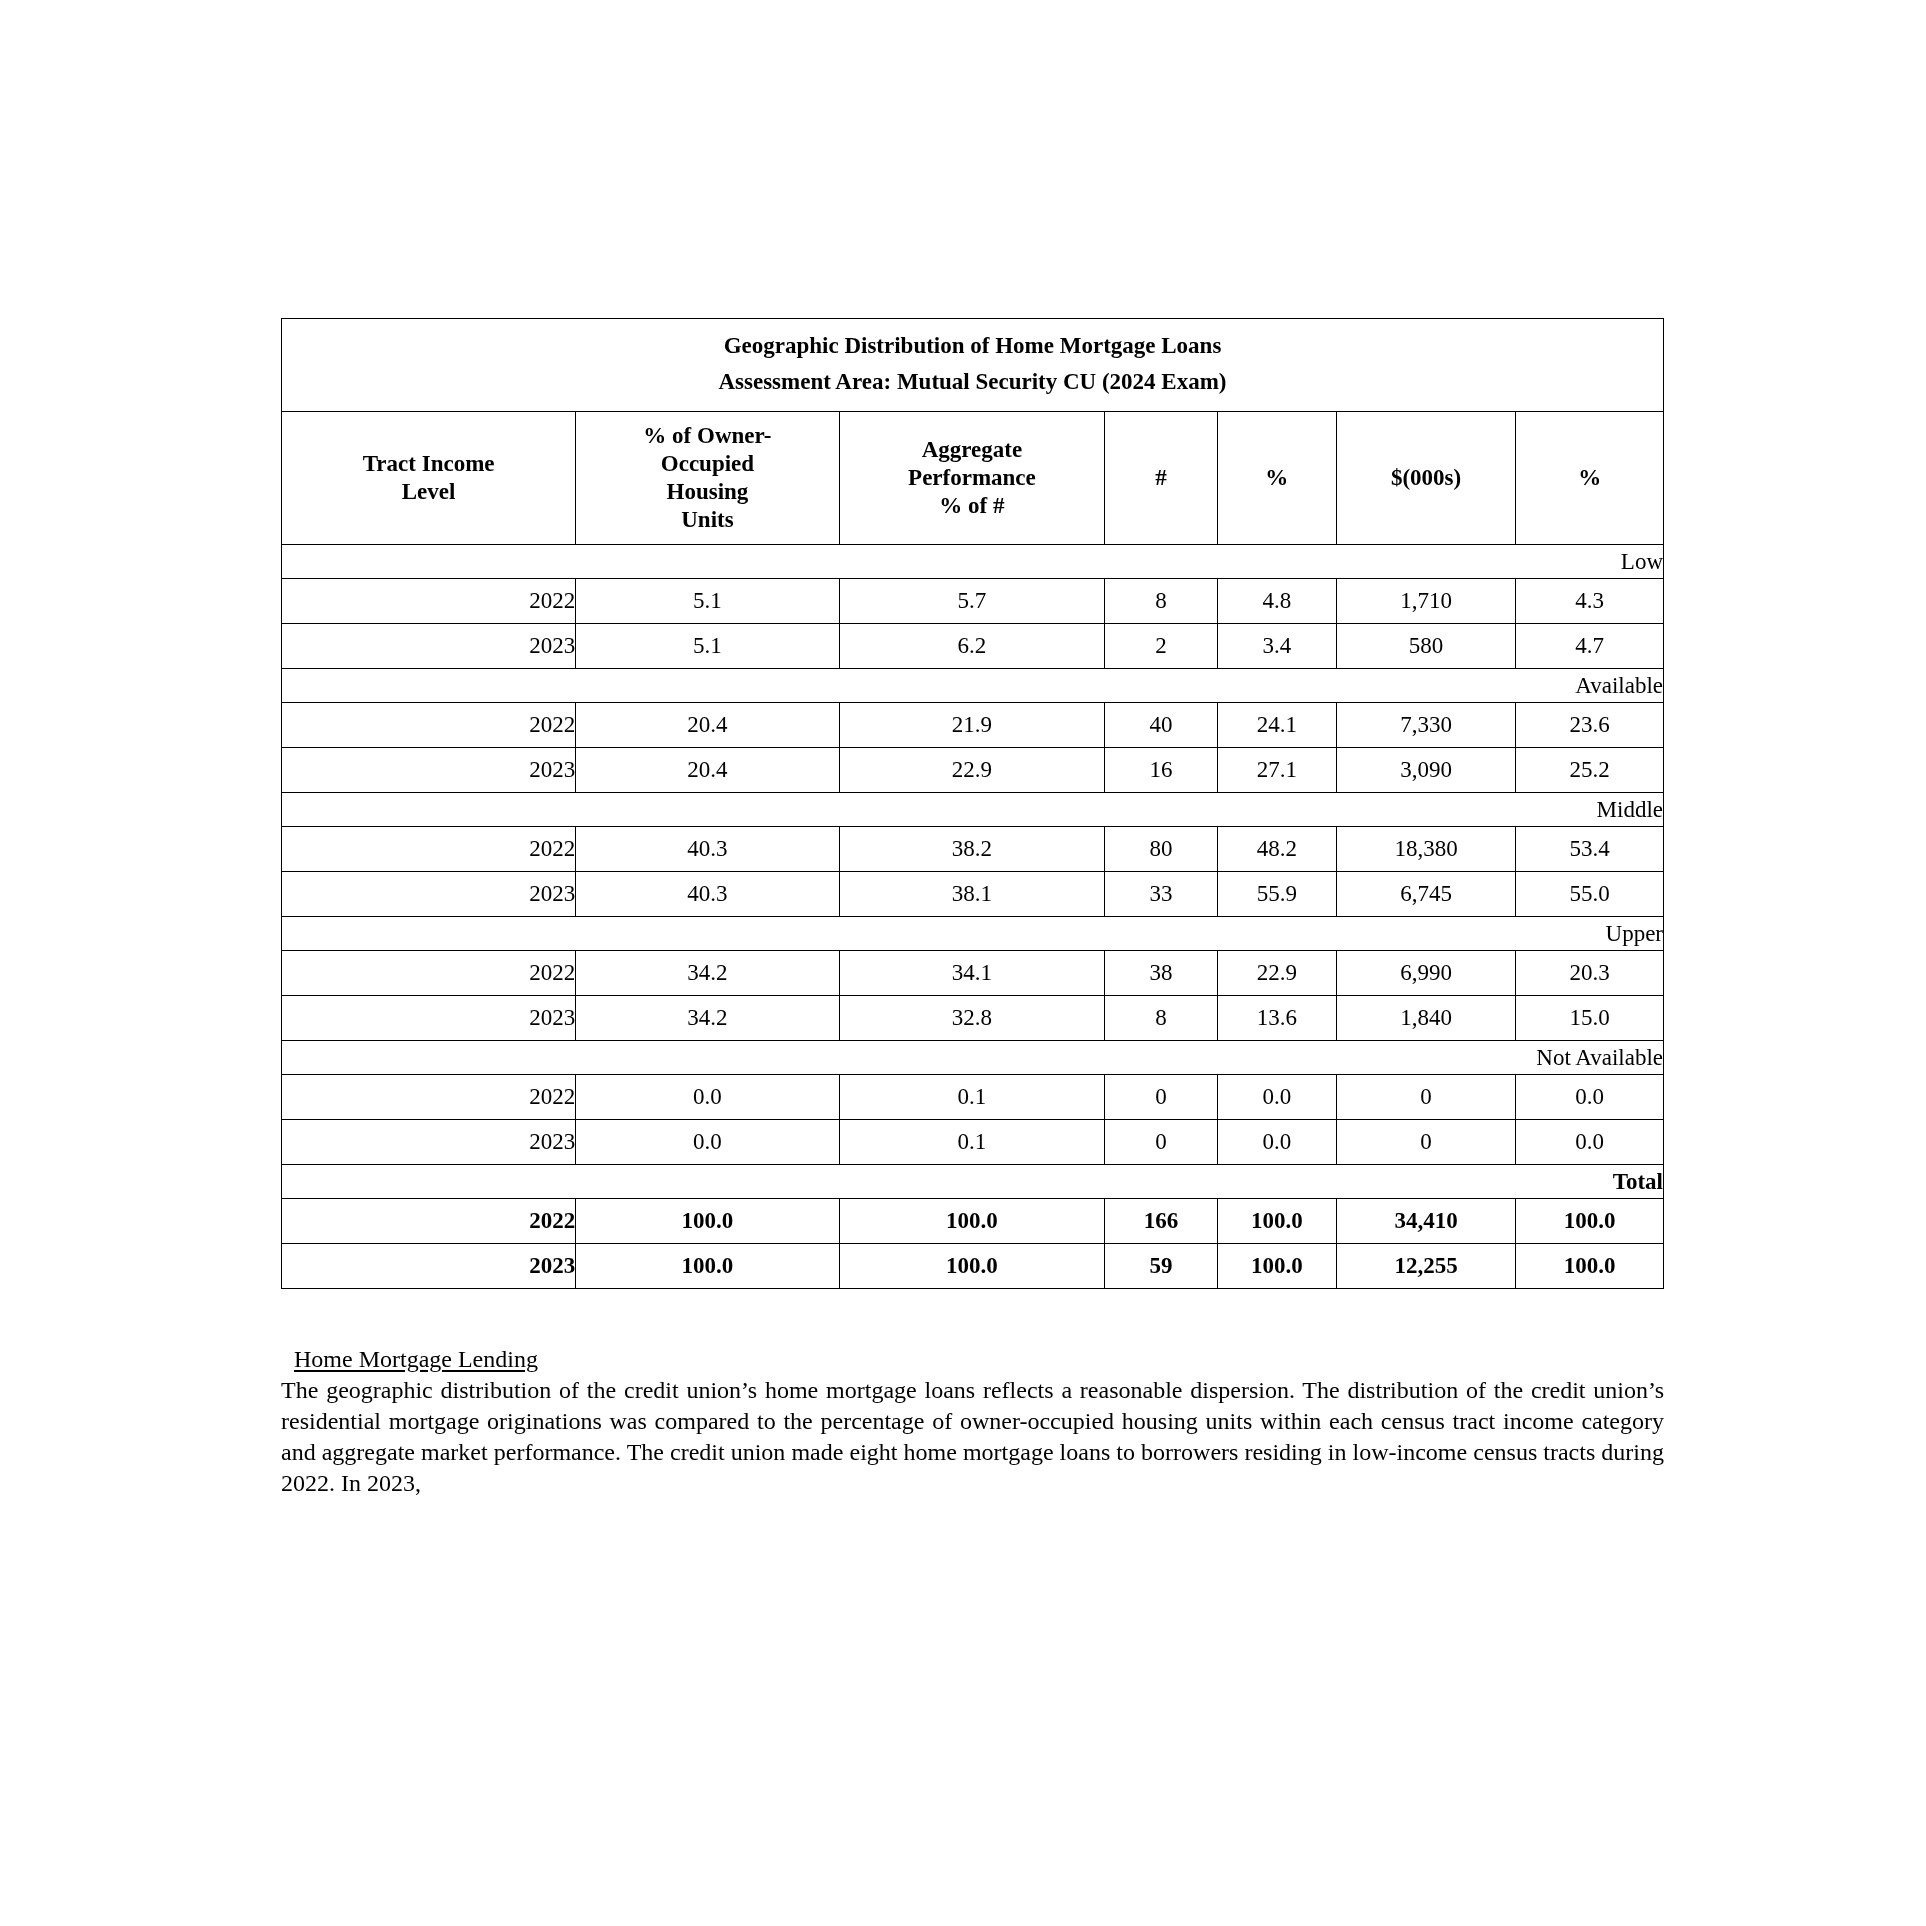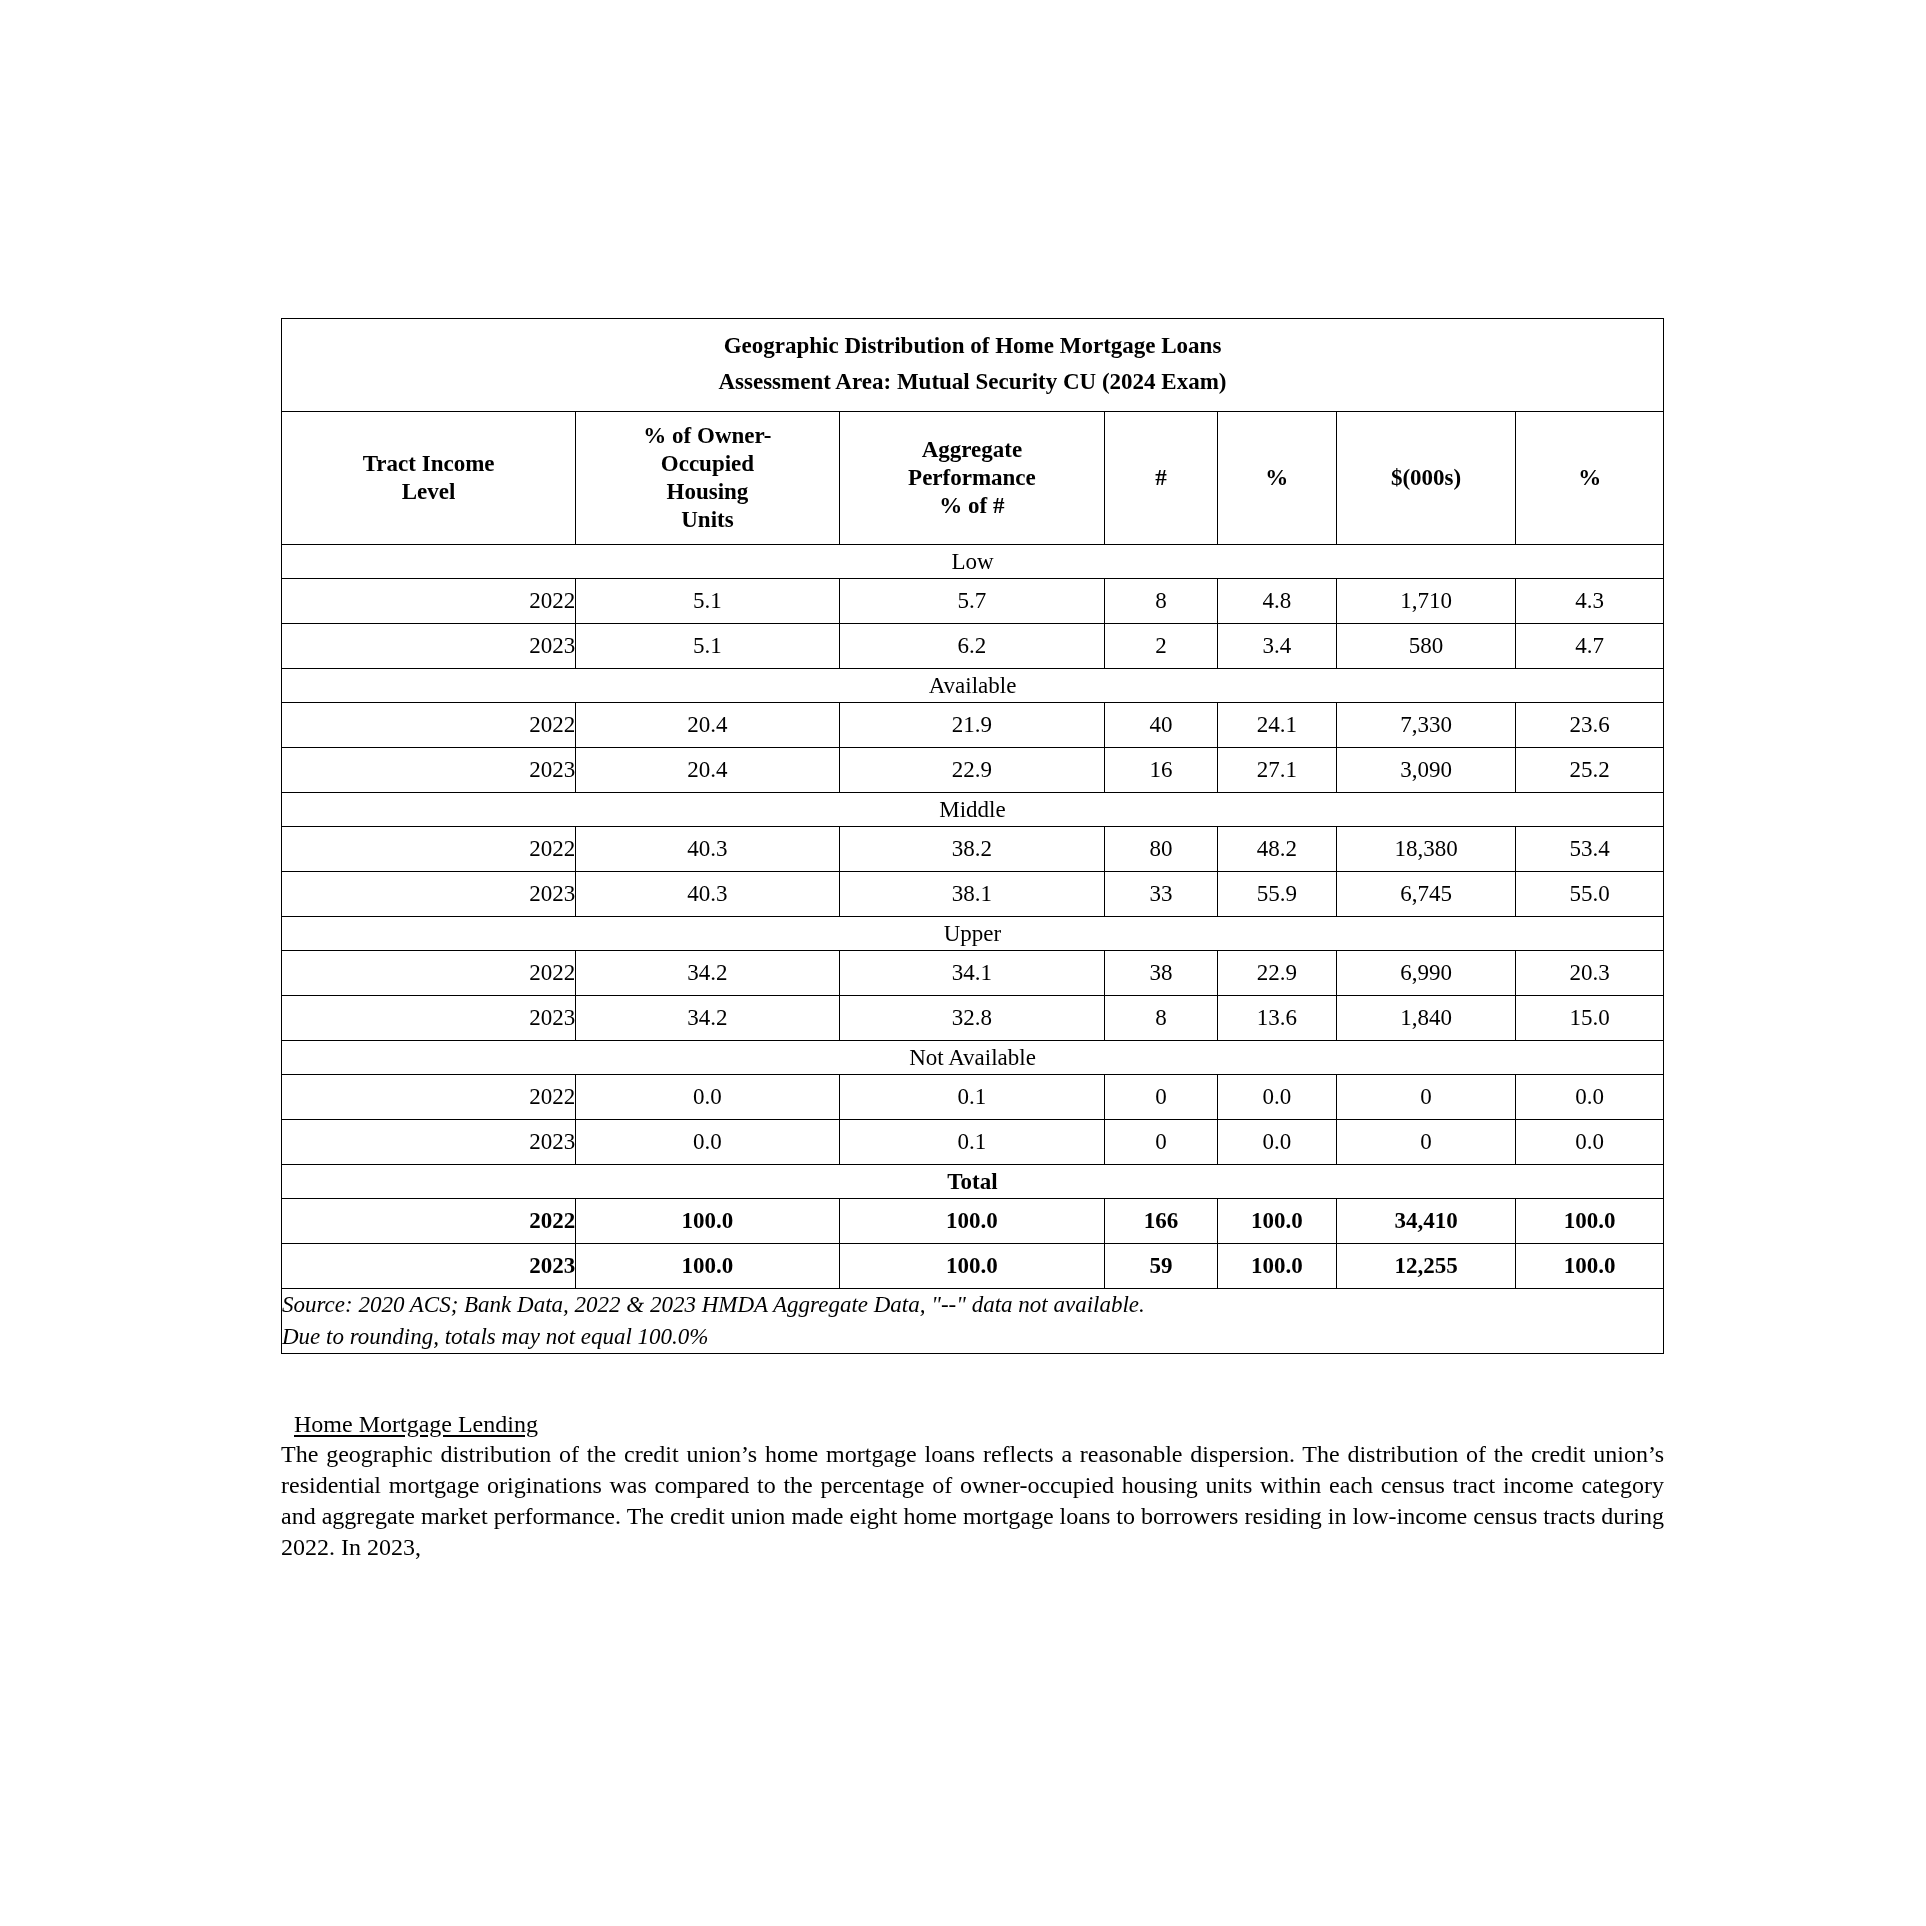--- a/index.html
+++ b/index.html
@@ -89,21 +89,21 @@
   
   col.c-level   { width: 277px; }
   col.c-oohu    { width: 248px; }
   col.c-agg     { width: 250px; }
   col.c-num     { width: 106px; }
   col.c-pct     { width: 112px; }
   col.c-dollars { width: 169px; }
   col.c-pct2    { width: 139px; }
 
   td.group-label {
-    text-align: center;
+    text-align: right;
     padding: 8.5px 0 10px 7px;
     font-size: 24px;
     border-left: none !important;
     border-right: none !important;
     height: 34px;
   }
   td.group-label.bold { font-weight: bold; }
 
   td.year {
     text-align: right;
@@ -326,26 +326,20 @@
             </tr>
             <tr class="total-row">
               <td class="year">2023</td>
               <td class="val">100.0</td>
               <td class="val">100.0</td>
               <td class="val">59</td>
               <td class="val">100.0</td>
               <td class="val">12,255</td>
               <td class="val">100.0</td>
             </tr>
-            <tr>
-              <td class="source-cell" colspan="7">
-                <span class="src-line">Source: 2020 ACS; Bank Data, 2022 &amp; 2023 HMDA Aggregate Data, "--" data not available.</span>
-                <span class="src-line">Due to rounding, totals may not equal 100.0%</span>
-              </td>
-            </tr>
           </tbody>
       </table>
     </div>
 
     <div class="lower">
       <div>
         <span class="section-head"> Home Mortgage Lending</span>
       </div>
       <p class="lower-para">The geographic distribution of the credit union’s home mortgage loans reflects a reasonable dispersion.  The distribution of the credit union’s residential mortgage originations was compared to the percentage of owner-occupied housing units within each census tract income category and aggregate market performance.  The credit union made eight home mortgage loans to borrowers residing in low-income census tracts during 2022.  In 2023,</p>
     </div>

